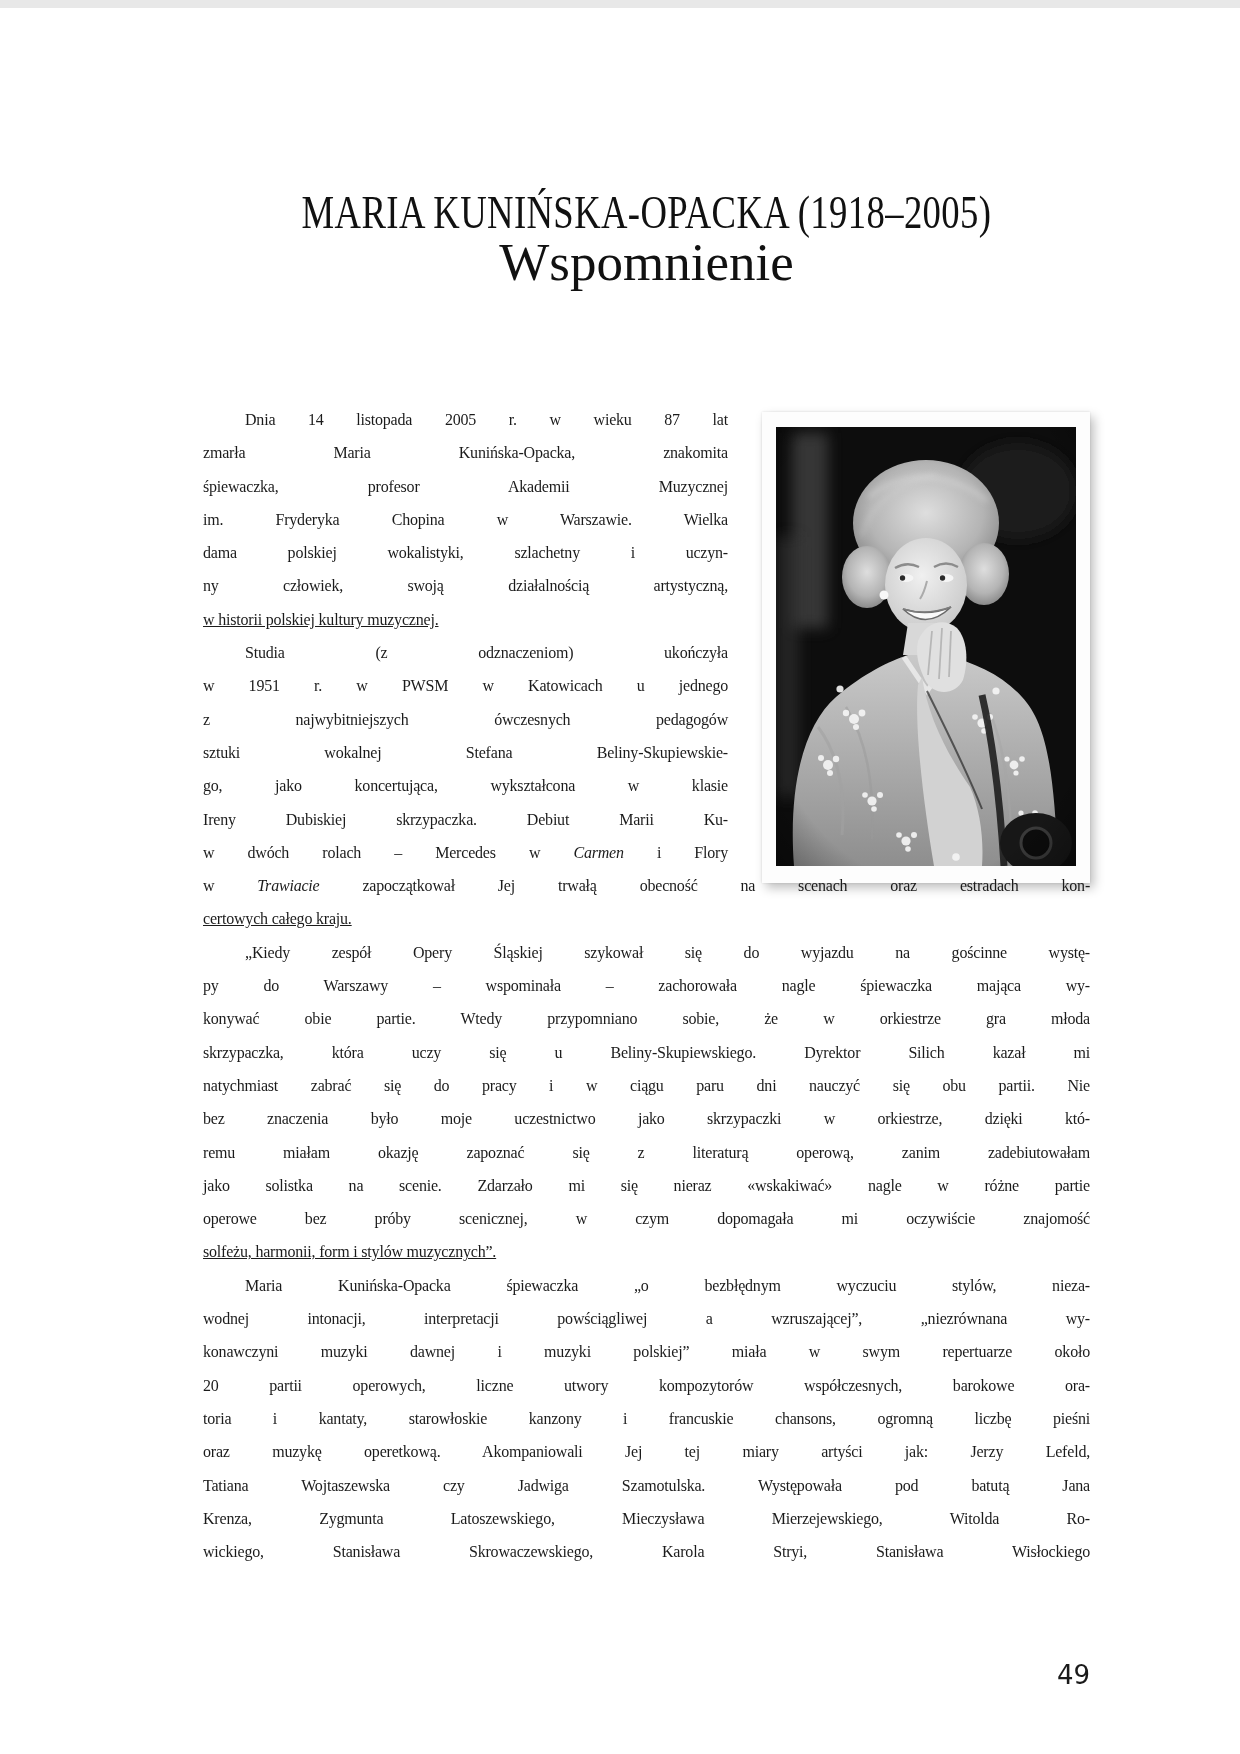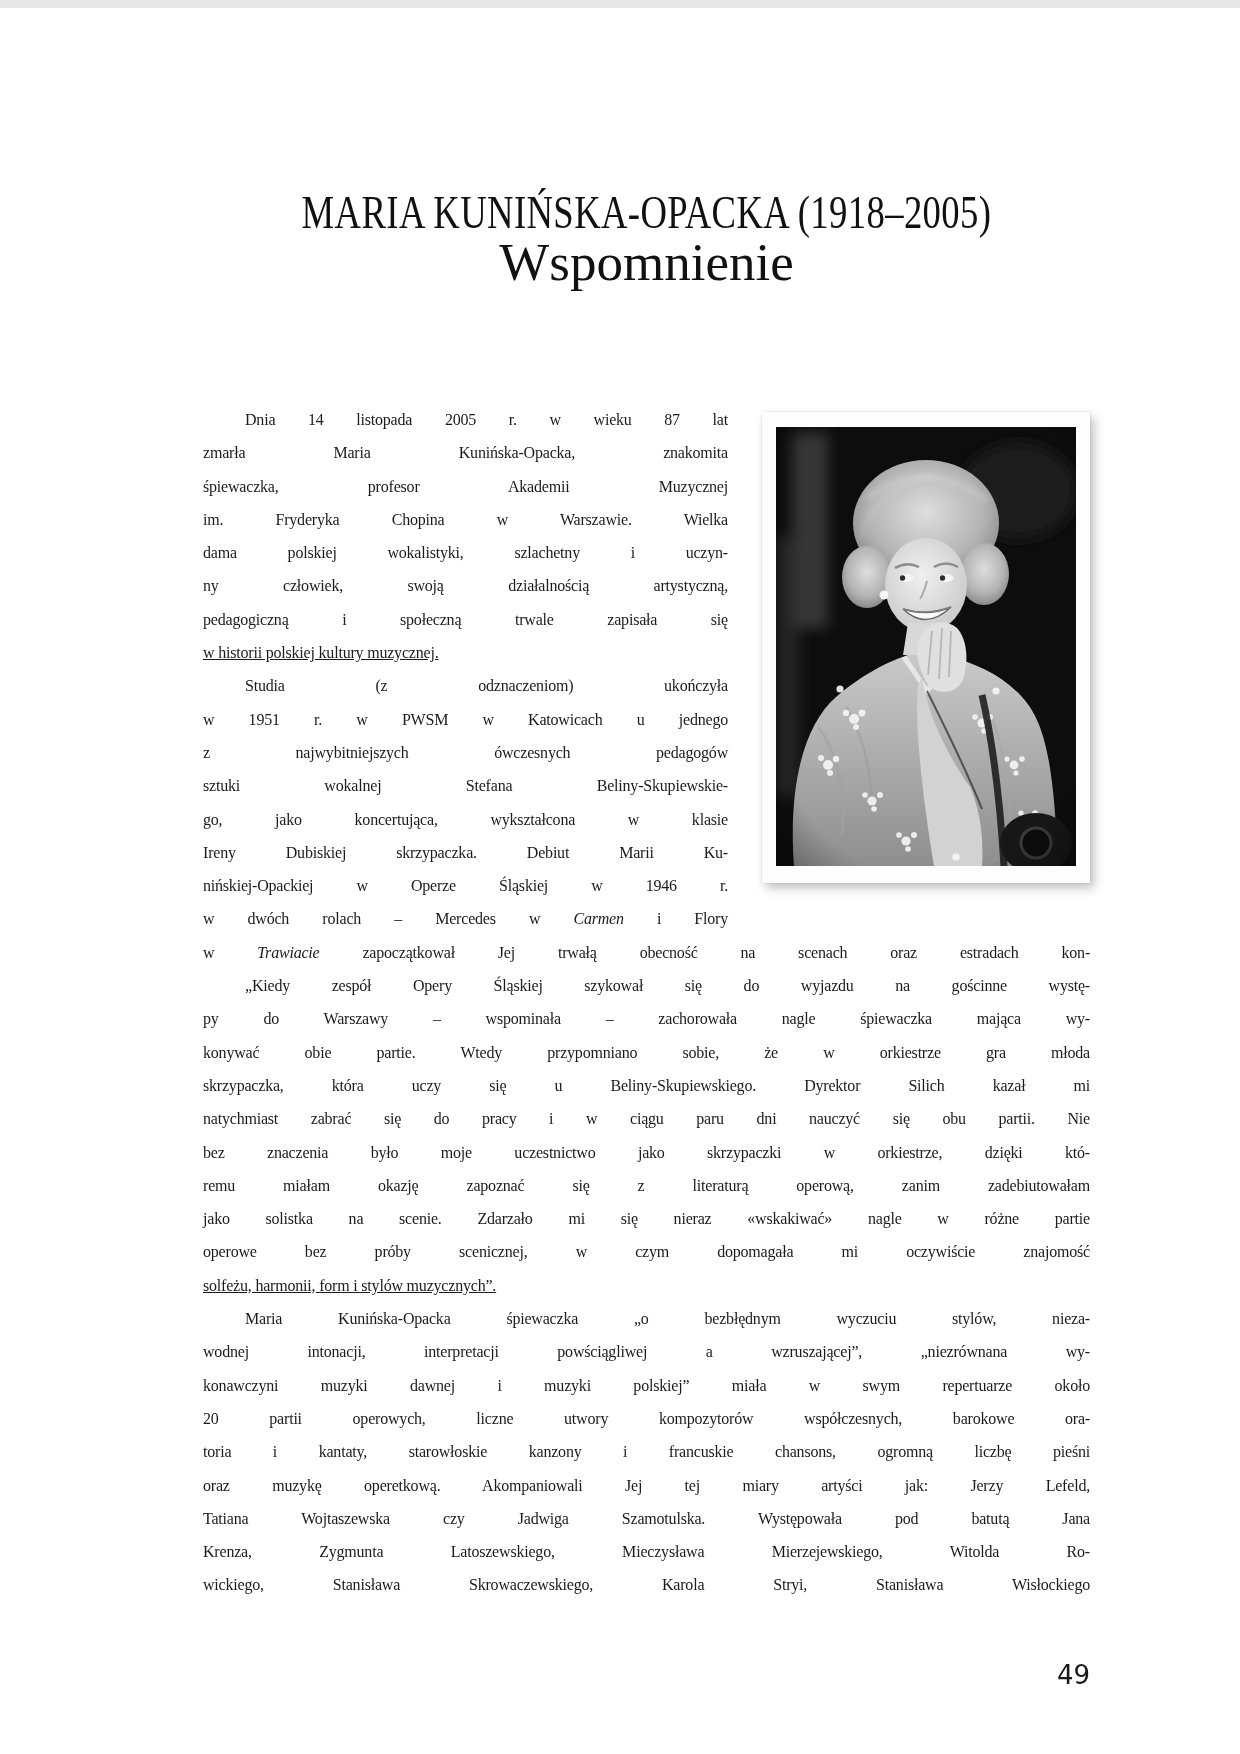--- a/index.html
+++ b/index.html
@@ -204,33 +204,32 @@
   </figure>
 
   <main class="article">
       <div class="block narrow">
         <div class="line ind">Dnia 14 listopada 2005 r. w wieku 87 lat</div>
         <div class="line">zmarła Maria Kunińska-Opacka, znakomita</div>
         <div class="line">śpiewaczka, profesor Akademii Muzycznej</div>
         <div class="line">im. Fryderyka Chopina w Warszawie. Wielka</div>
         <div class="line">dama polskiej wokalistyki, szlachetny i uczyn-</div>
         <div class="line">ny człowiek, swoją działalnością artystyczną,</div>
-        <div class="line">pedagogiczną i społeczną trwale zapisała się</div>
         <div class="line end">w historii polskiej kultury muzycznej.</div>
         <div class="line ind">Studia (z odznaczeniom) ukończyła</div>
         <div class="line">w 1951 r. w PWSM w Katowicach u jednego</div>
         <div class="line">z najwybitniejszych ówczesnych pedagogów</div>
         <div class="line">sztuki wokalnej Stefana Beliny-Skupiewskie-</div>
         <div class="line">go, jako koncertująca, wykształcona w klasie</div>
         <div class="line">Ireny Dubiskiej skrzypaczka. Debiut Marii Ku-</div>
-        <div class="line">nińskiej-Opackiej w Operze Śląskiej w 1946 r.</div>
         <div class="line">w dwóch rolach – Mercedes w <em>Carmen</em> i Flory</div>
       </div>
       <div class="block wide">
         <div class="line">w <em>Trawiacie</em> zapoczątkował Jej trwałą obecność na scenach oraz estradach kon-</div>
+        <div class="line end">certowych całego kraju.</div>
         <div class="line ind">„Kiedy zespół Opery Śląskiej szykował się do wyjazdu na gościnne wystę-</div>
         <div class="line">py do Warszawy – wspominała – zachorowała nagle śpiewaczka mająca wy-</div>
         <div class="line">konywać obie partie. Wtedy przypomniano sobie, że w orkiestrze gra młoda</div>
         <div class="line">skrzypaczka, która uczy się u Beliny-Skupiewskiego. Dyrektor Silich kazał mi</div>
         <div class="line">natychmiast zabrać się do pracy i w ciągu paru dni nauczyć się obu partii. Nie</div>
         <div class="line">bez znaczenia było moje uczestnictwo jako skrzypaczki w orkiestrze, dzięki któ-</div>
         <div class="line">remu miałam okazję zapoznać się z literaturą operową, zanim zadebiutowałam</div>
         <div class="line">jako solistka na scenie. Zdarzało mi się nieraz «wskakiwać» nagle w różne partie</div>
         <div class="line">operowe bez próby scenicznej, w czym dopomagała mi oczywiście znajomość</div>
         <div class="line end">solfeżu, harmonii, form i stylów muzycznych”.</div>

